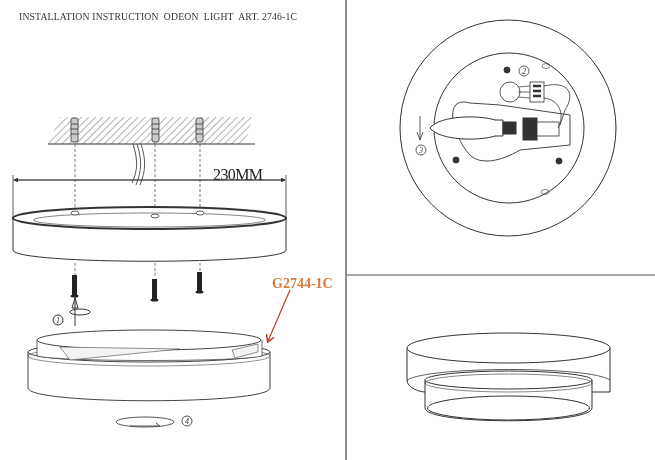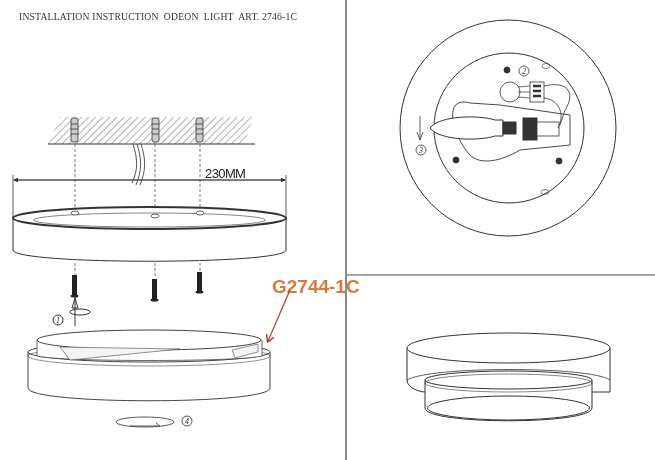--- a/index.html
+++ b/index.html
@@ -1,19 +1,19 @@
 <!DOCTYPE html>
 <html><head>
 <meta charset="utf-8">
 <style>
   html, body { margin: 0; padding: 0; background: #ffffff; }
   body { width: 655px; height: 460px; position: relative; overflow: hidden; font-family: "DejaVu Sans Mono", monospace; }
   .title { position: absolute; left: 19px; top: 11px; font-family: "Liberation Serif", serif; font-size: 10.5px; color: #333; letter-spacing: 0.2px; transform: scaleX(0.92); transform-origin: left; white-space: pre; }
-  .dim-label { position: absolute; left: 205px; top: 166px; font-family: Liberation Sans, sans-serif; font-size: 13px; color: #222; letter-spacing: -0.6px; }
-  .part-label { position: absolute; left: 272px; top: 276px; font-family: Liberation Sans, sans-serif; font-weight: bold; font-size: 19px; color: #d77a3d; }
+  .dim-label { position: absolute; left: 213px; top: 166px; font-family: Liberation Serif, serif; font-size: 16px; color: #222; letter-spacing: -0.6px; }
+  .part-label { position: absolute; left: 272px; top: 276px; font-family: Liberation Serif, serif; font-weight: bold; font-size: 14px; color: #d77a3d; }
   svg.canvas { position: absolute; left: 0; top: 0; }
   .step { font-family: "Liberation Serif", serif; font-style: italic; font-size: 8px; fill: #333; }
 </style>
 </head>
 <body>
 
 <div class="title">INSTALLATION INSTRUCTION  ODEON  LIGHT  ART. 2746-1C</div>
 <div class="dim-label">230MM</div>
 <div class="part-label">G2744-1C</div>
 

